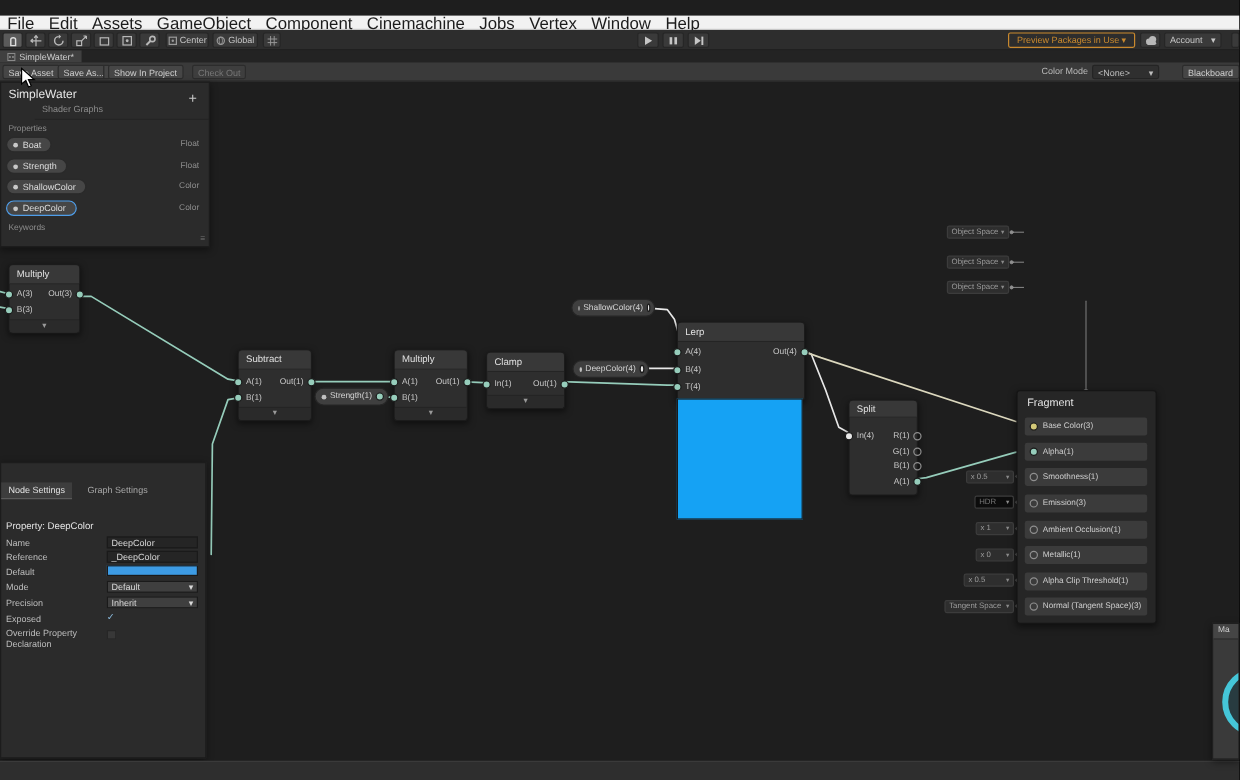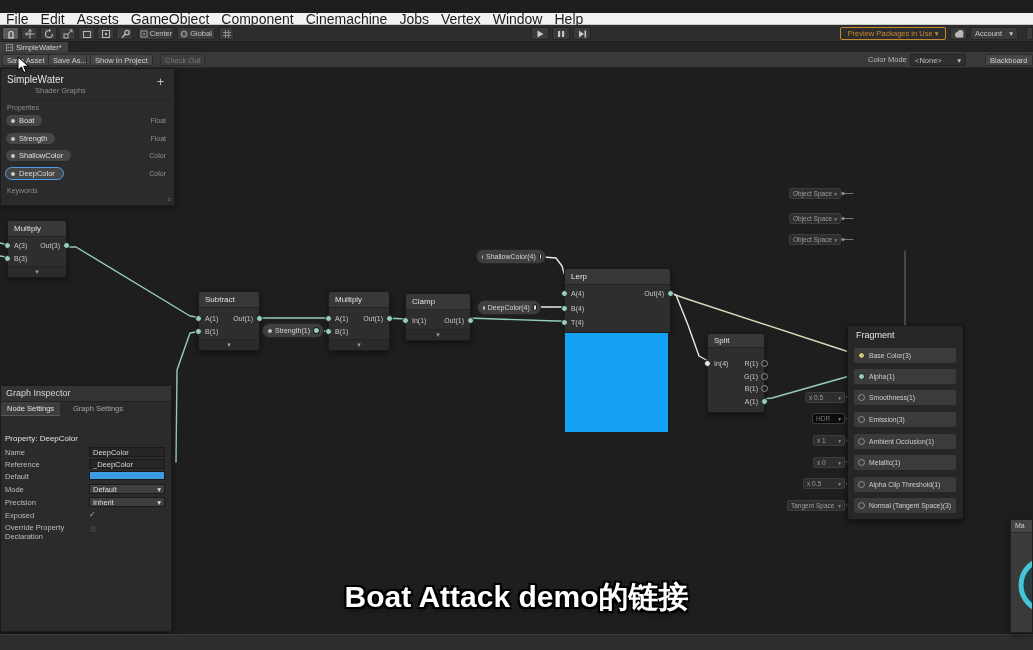--- a/index.html
+++ b/index.html
@@ -283,21 +283,20 @@
     <div class="bpill selected" style="top:98px">
         <span class="pd"></span>
         <span>DeepColor</span>
       </div>
     <span class="btype" style="top:101px">Color</span>
     <div class="section-label" style="position:absolute;top:118px">Keywords</div>
     <div style="position:absolute;right:3px;bottom:2px;font-size:7px;color:#777">≡</div>
   </div>
 
   <div class="panel" style="left:0;top:385px;width:172px;height:247px">
-    <div id="insp-title">Graph Inspector</div>
     <div class="itab active" style="left:0">Node Settings</div>
     <div class="itab" style="left:66px">Graph Settings</div>
     <div style="position:absolute;top:48px;left:4px;font-size:8px;font-weight:normal;color:#e2e2e2">Property: DeepColor</div>
     <span class="ilabel" style="top:62px">Name</span>
     <div class="ifield" style="top:61px">DeepColor</div>
     <span class="ilabel" style="top:74px">Reference</span>
     <div class="ifield" style="top:73px">_DeepColor</div>
     <span class="ilabel" style="top:86px">Default</span>
     <div class="iswatch" style="top:85px"></div>
     <span class="ilabel" style="top:99px">Mode</span>
@@ -516,21 +515,20 @@
       <span class="ba">▾</span>
     </div>
 
   <div class="panel" id="main-preview">
     <div id="mp-head">Ma</div>
     <svg width="23" height="100">
       <circle cx="36" cy="52" r="26" fill="rgba(26,60,70,0.55)" stroke="var(--ring-teal)" stroke-width="5"></circle>
     </svg>
   </div>
 
-  <div class="abs" id="subtitle">Boat Attack demo的链接</div>
 
   <div class="abs" id="bottombar"></div>
 
   <svg class="abs" id="cursor" width="13" height="18">
     <path d="M1,1 L1,14 L4.5,11 L6.8,16.5 L9,15.5 L6.7,10.3 L11.5,10.3 Z" fill="#fff" stroke="#000" stroke-width="1"></path>
   </svg>
 
 </div>
 
 </body></html>

